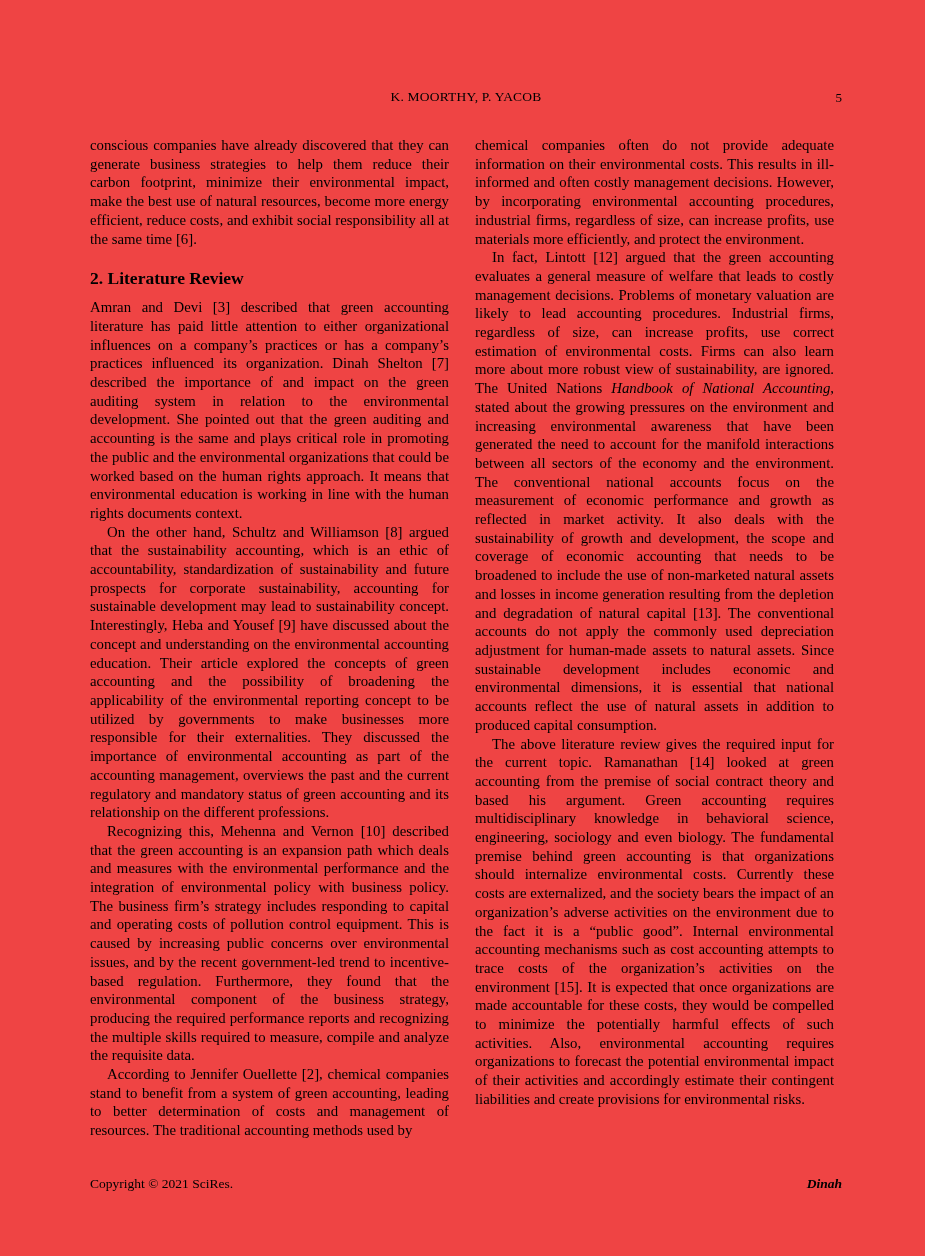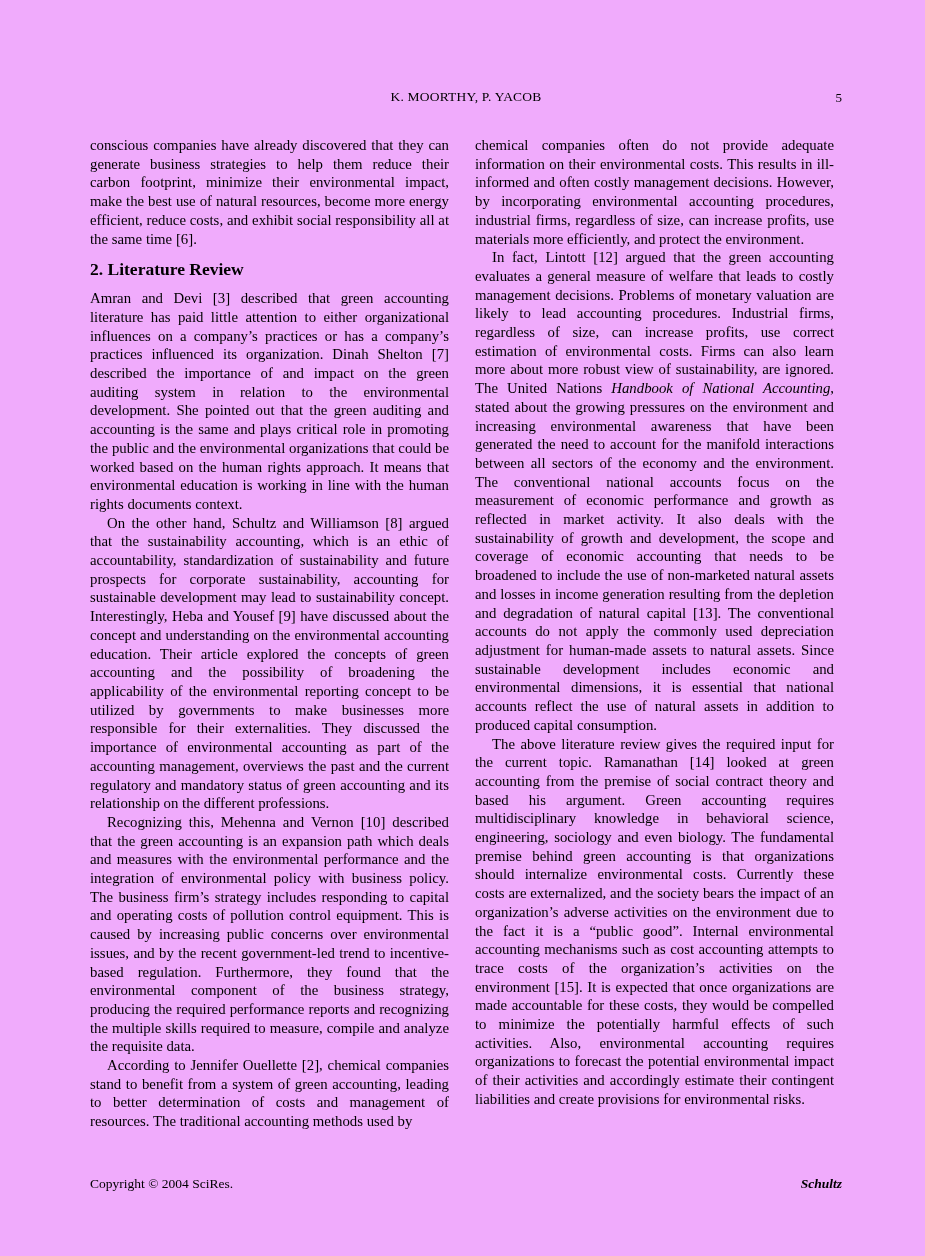--- a/index.html
+++ b/index.html
@@ -4,21 +4,21 @@
 <style>
   html, body {
     margin: 0;
     padding: 0;
     background: #ffffff;
   }
   .page {
     position: relative;
     width: 925px;
     height: 1256px;
-    background: #f0abfc;
+    background: #ef4444;
     font-family: "Liberation Serif", "DejaVu Serif", serif;
     color: #000000;
     overflow: hidden;
   }
   .running-header {
     position: absolute;
     top: 88px;
     left: 90px;
     right: 83px;
     height: 18px;
@@ -56,21 +56,21 @@
     margin: 0;
     padding: 0;
   }
   .col p.para.indent {
     text-indent: 17px;
   }
   .col h2.section-heading {
     font-size: 17.5px;
     line-height: 21px;
     font-weight: bold;
-    margin: 11px 0 9px 0;
+    margin: 20px 0 9px 0;
     text-align: left;
   }
   .italic {
     font-style: italic;
   }
   .page-footer {
     position: absolute;
     top: 1175px;
     left: 90px;
     right: 83px;
@@ -104,17 +104,17 @@
         <p class="para indent"><span>According to Jennifer Ouellette [2], chemical companies stand to benefit from a system of green accounting, leading to better determination of costs and management of resources. The traditional accounting methods used by</span></p>
       </div>
     <div class="col">
         <p class="para"><span>chemical companies often do not provide adequate information on their environmental costs. This results in ill-informed and often costly management decisions. However, by incorporating environmental accounting procedures, industrial firms, regardless of size, can increase profits, use materials more efficiently, and protect the environment.</span></p>
         <p class="para indent"><span>In fact, Lintott [12] argued that the green accounting evaluates a general measure of welfare that leads to costly management decisions. Problems of monetary valuation are likely to lead accounting procedures. Industrial firms, regardless of size, can increase profits, use correct estimation of environmental costs. Firms can also learn more about more robust view of sustainability, are ignored. The United Nations </span><span class="italic">Handbook of National Accounting</span><span>, stated about the growing pressures on the environment and increasing environmental awareness that have been generated the need to account for the manifold interactions between all sectors of the economy and the environment. The conventional national accounts focus on the measurement of economic performance and growth as reflected in market activity. It also deals with the sustainability of growth and development, the scope and coverage of economic accounting that needs to be broadened to include the use of non-marketed natural assets and losses in income generation resulting from the depletion and degradation of natural capital [13]. The conventional accounts do not apply the commonly used depreciation adjustment for human-made assets to natural assets. Since sustainable development includes economic and environmental dimensions, it is essential that national accounts reflect the use of natural assets in addition to produced capital consumption.</span></p>
         <p class="para indent"><span>The above literature review gives the required input for the current topic. Ramanathan [14] looked at green accounting from the premise of social contract theory and based his argument. Green accounting requires multidisciplinary knowledge in behavioral science, engineering, sociology and even biology. The fundamental premise behind green accounting is that organizations should internalize environmental costs. Currently these costs are externalized, and the society bears the impact of an organization’s adverse activities on the environment due to the fact it is a “public good”. Internal environmental accounting mechanisms such as cost accounting attempts to trace costs of the organization’s activities on the environment [15]. It is expected that once organizations are made accountable for these costs, they would be compelled to minimize the potentially harmful effects of such activities. Also, environmental accounting requires organizations to forecast the potential environmental impact of their activities and accordingly estimate their contingent liabilities and create provisions for environmental risks.</span></p>
       </div>
   </div>
 
   <div class="page-footer">
-    <span class="copyright">Copyright © 2004 SciRes.</span>
-    <span class="journal-abbrev">Schultz</span>
+    <span class="copyright">Copyright © 2021 SciRes.</span>
+    <span class="journal-abbrev">Dinah</span>
   </div>
 
 </div>
 
 </body></html>

